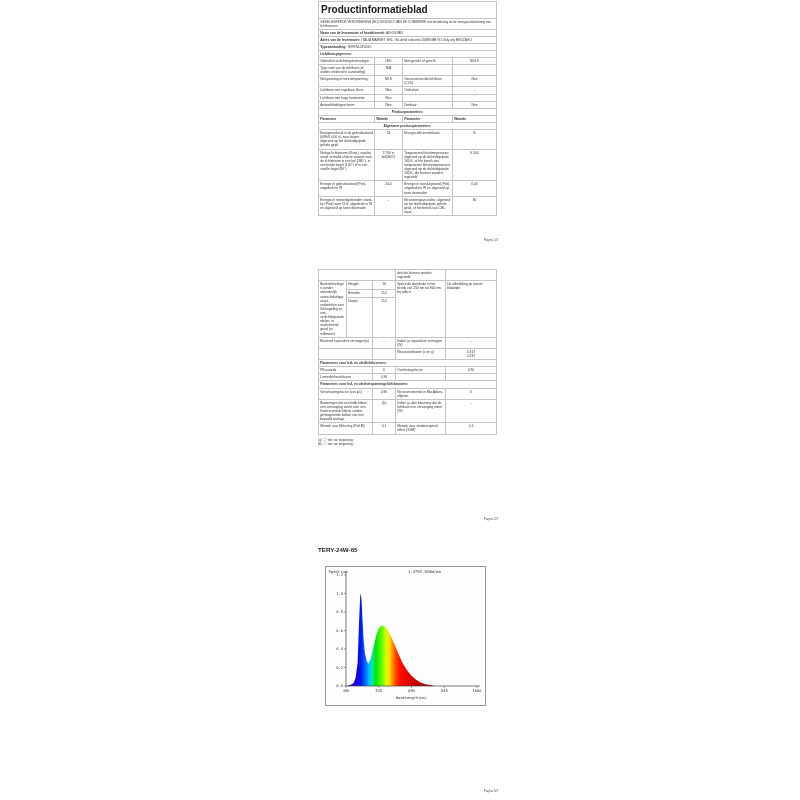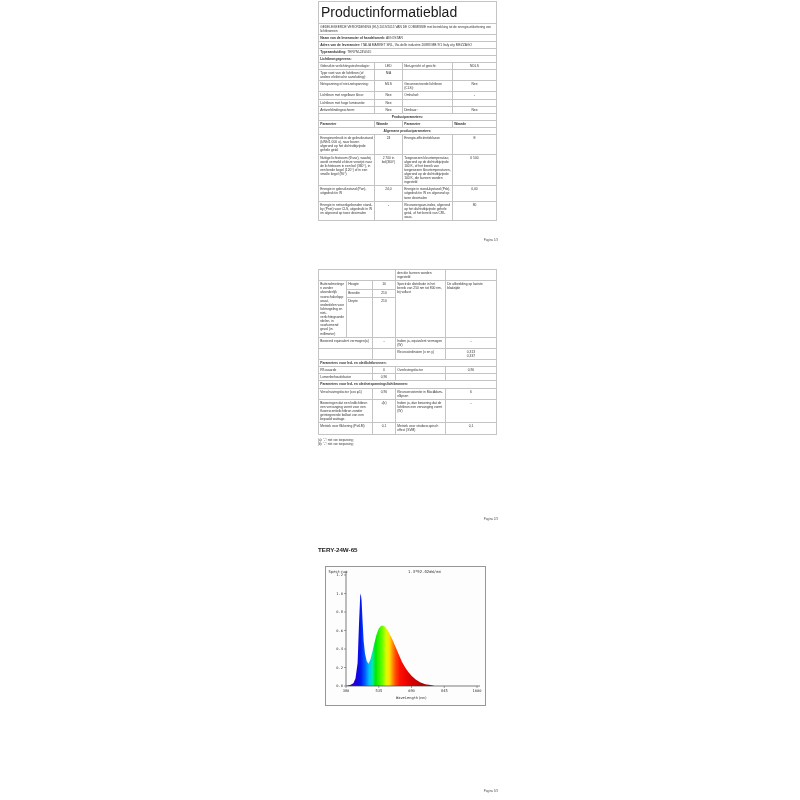--- a/index.html
+++ b/index.html
@@ -10,21 +10,21 @@
   .abs{position:absolute;}
   .doc-table{
     border-collapse:collapse;width:178px;table-layout:fixed;
   }
   .doc-table td{
     border:1px solid #c4c4c4;
     padding:1px 1.2px;
     font-size:3.3px;line-height:1.25;
     vertical-align:top;word-wrap:break-word;color:#333;
   }
-  td.title-cell{font-size:14px;font-weight:normal;padding:1.5px 2px;color:#1a1a1a;}
+  td.title-cell{font-size:10px;font-weight:bold;padding:1.5px 2px;color:#1a1a1a;}
   td.reg{font-size:3.2px;}
   .b{font-weight:bold;}
   .c{text-align:center;}
   td.v{text-align:center;}
   td.subcol{padding:0;}
   .subrow{border-bottom:1px solid #c4c4c4;padding:1px 1.2px;min-height:5.5px;}
   .subrow:last-child{border-bottom:none;}
   .footer{
     position:absolute;left:318px;width:180px;text-align:right;
     font-size:3px;color:#555;

